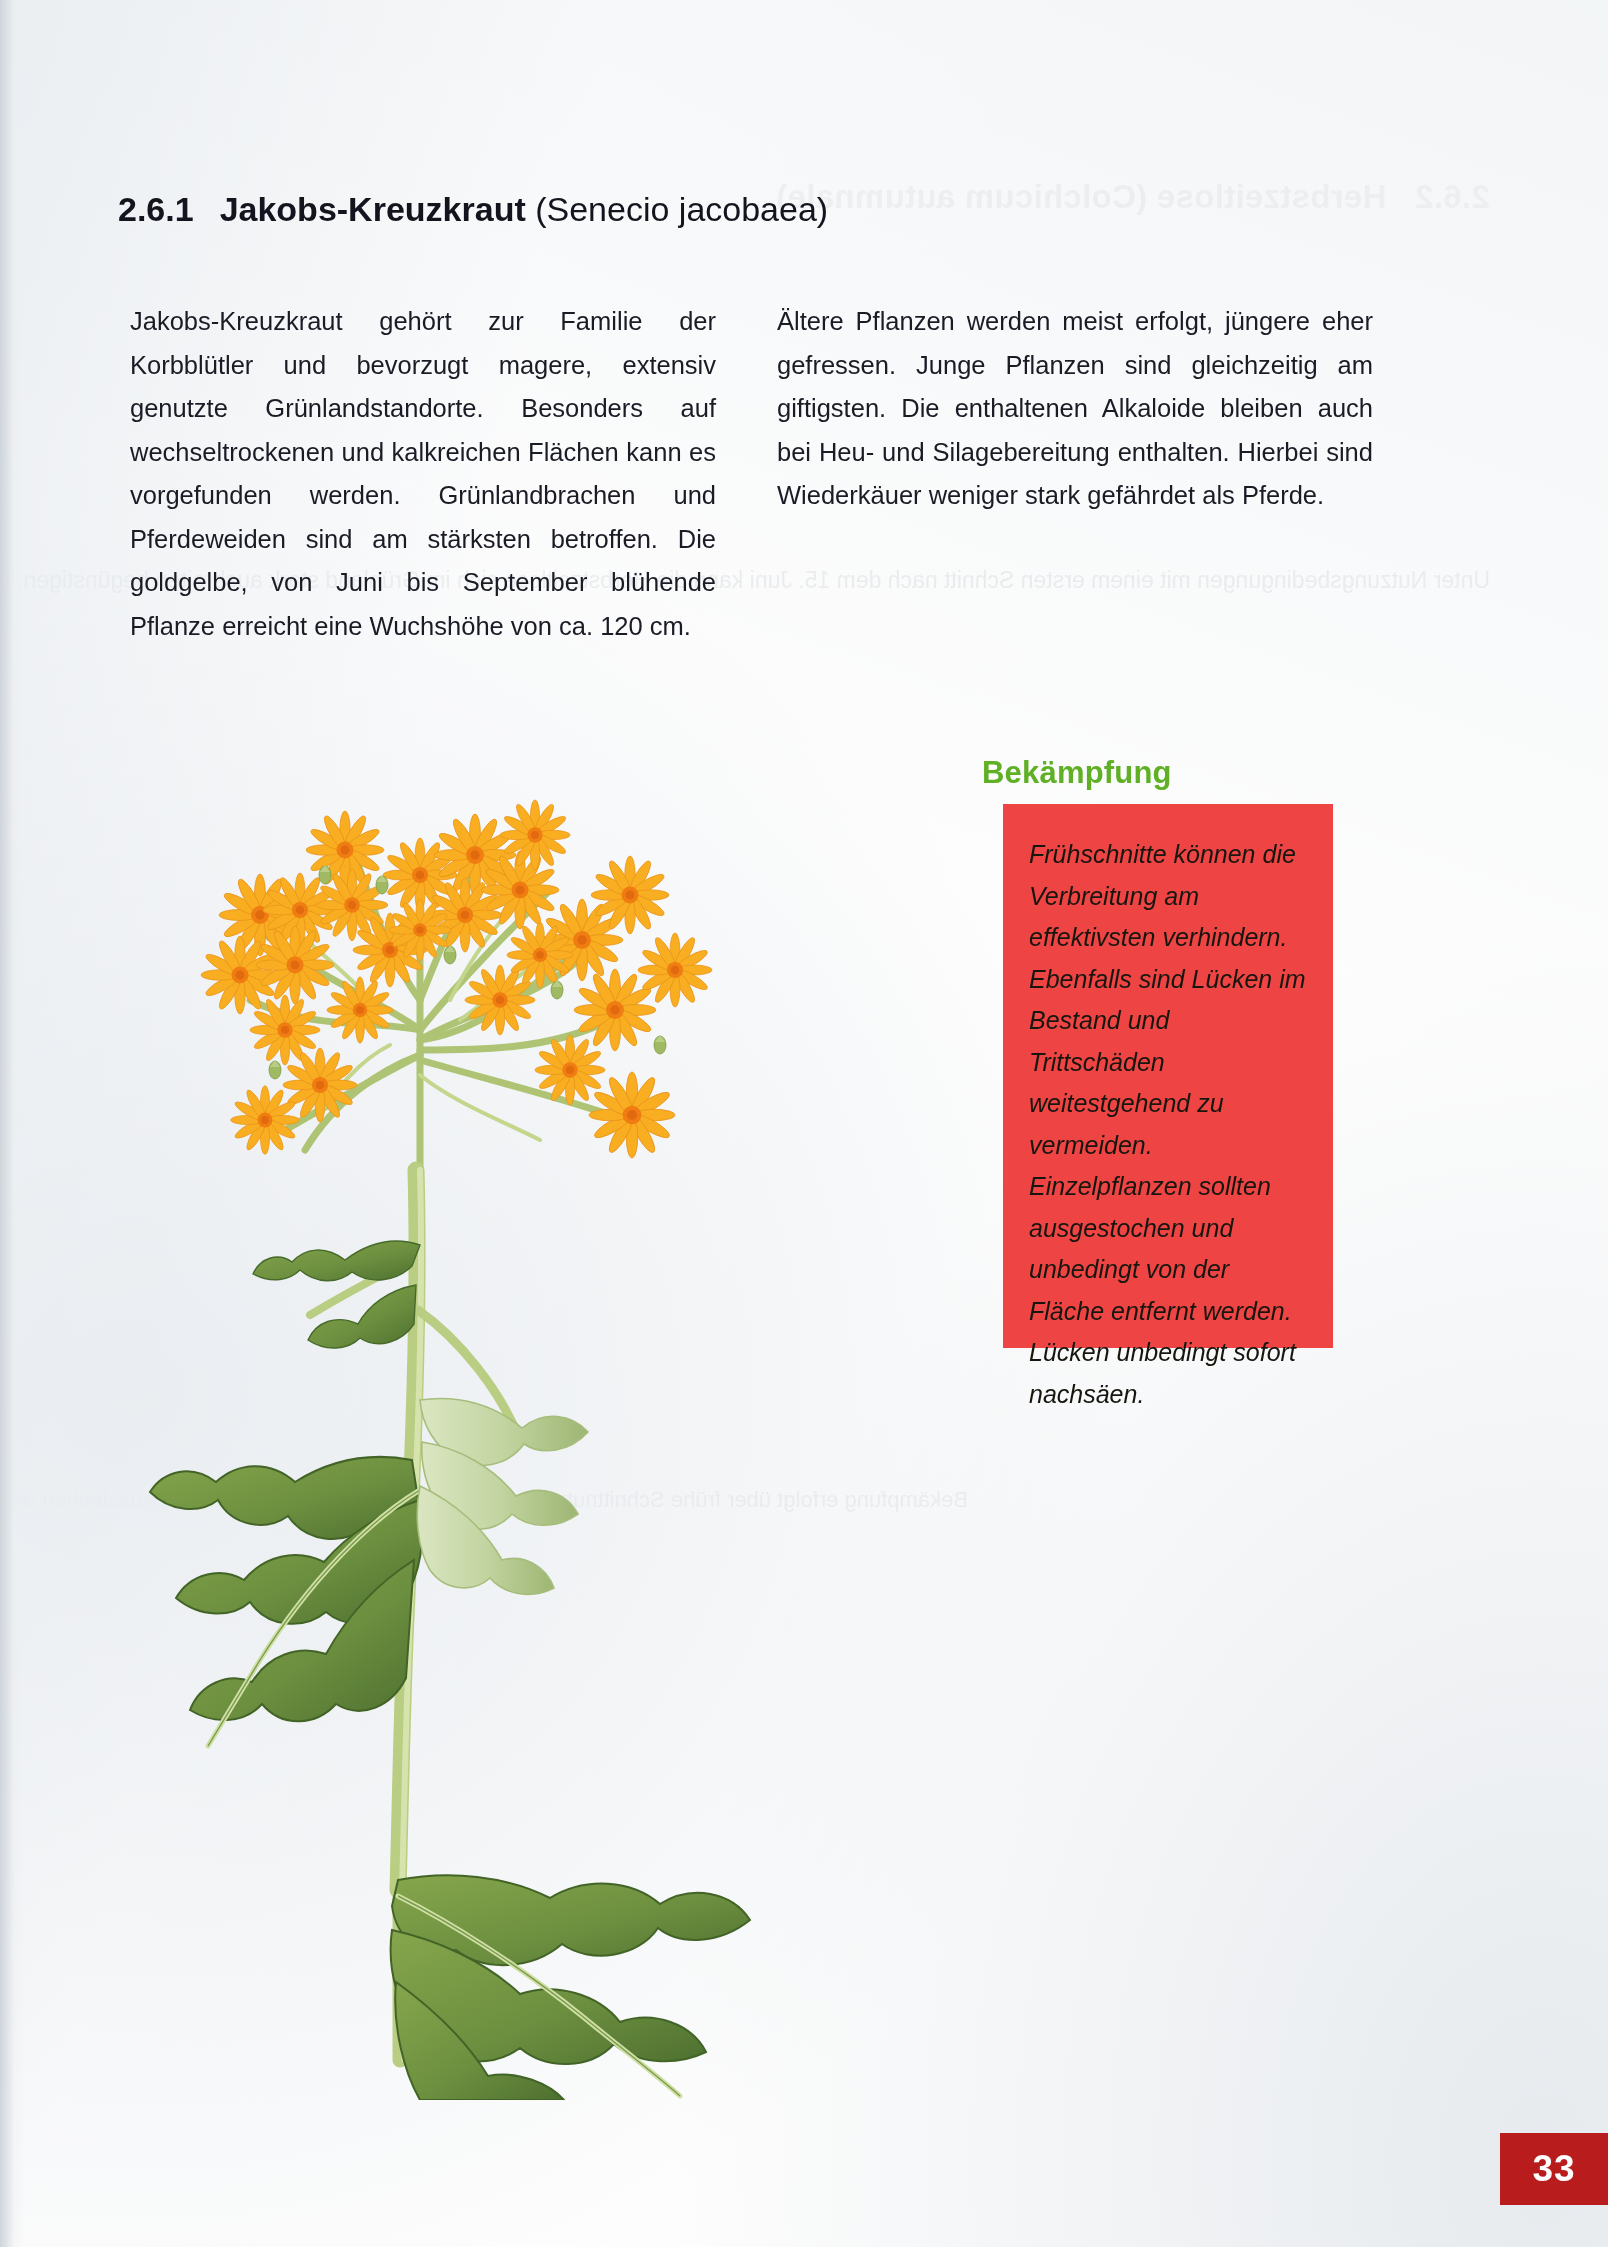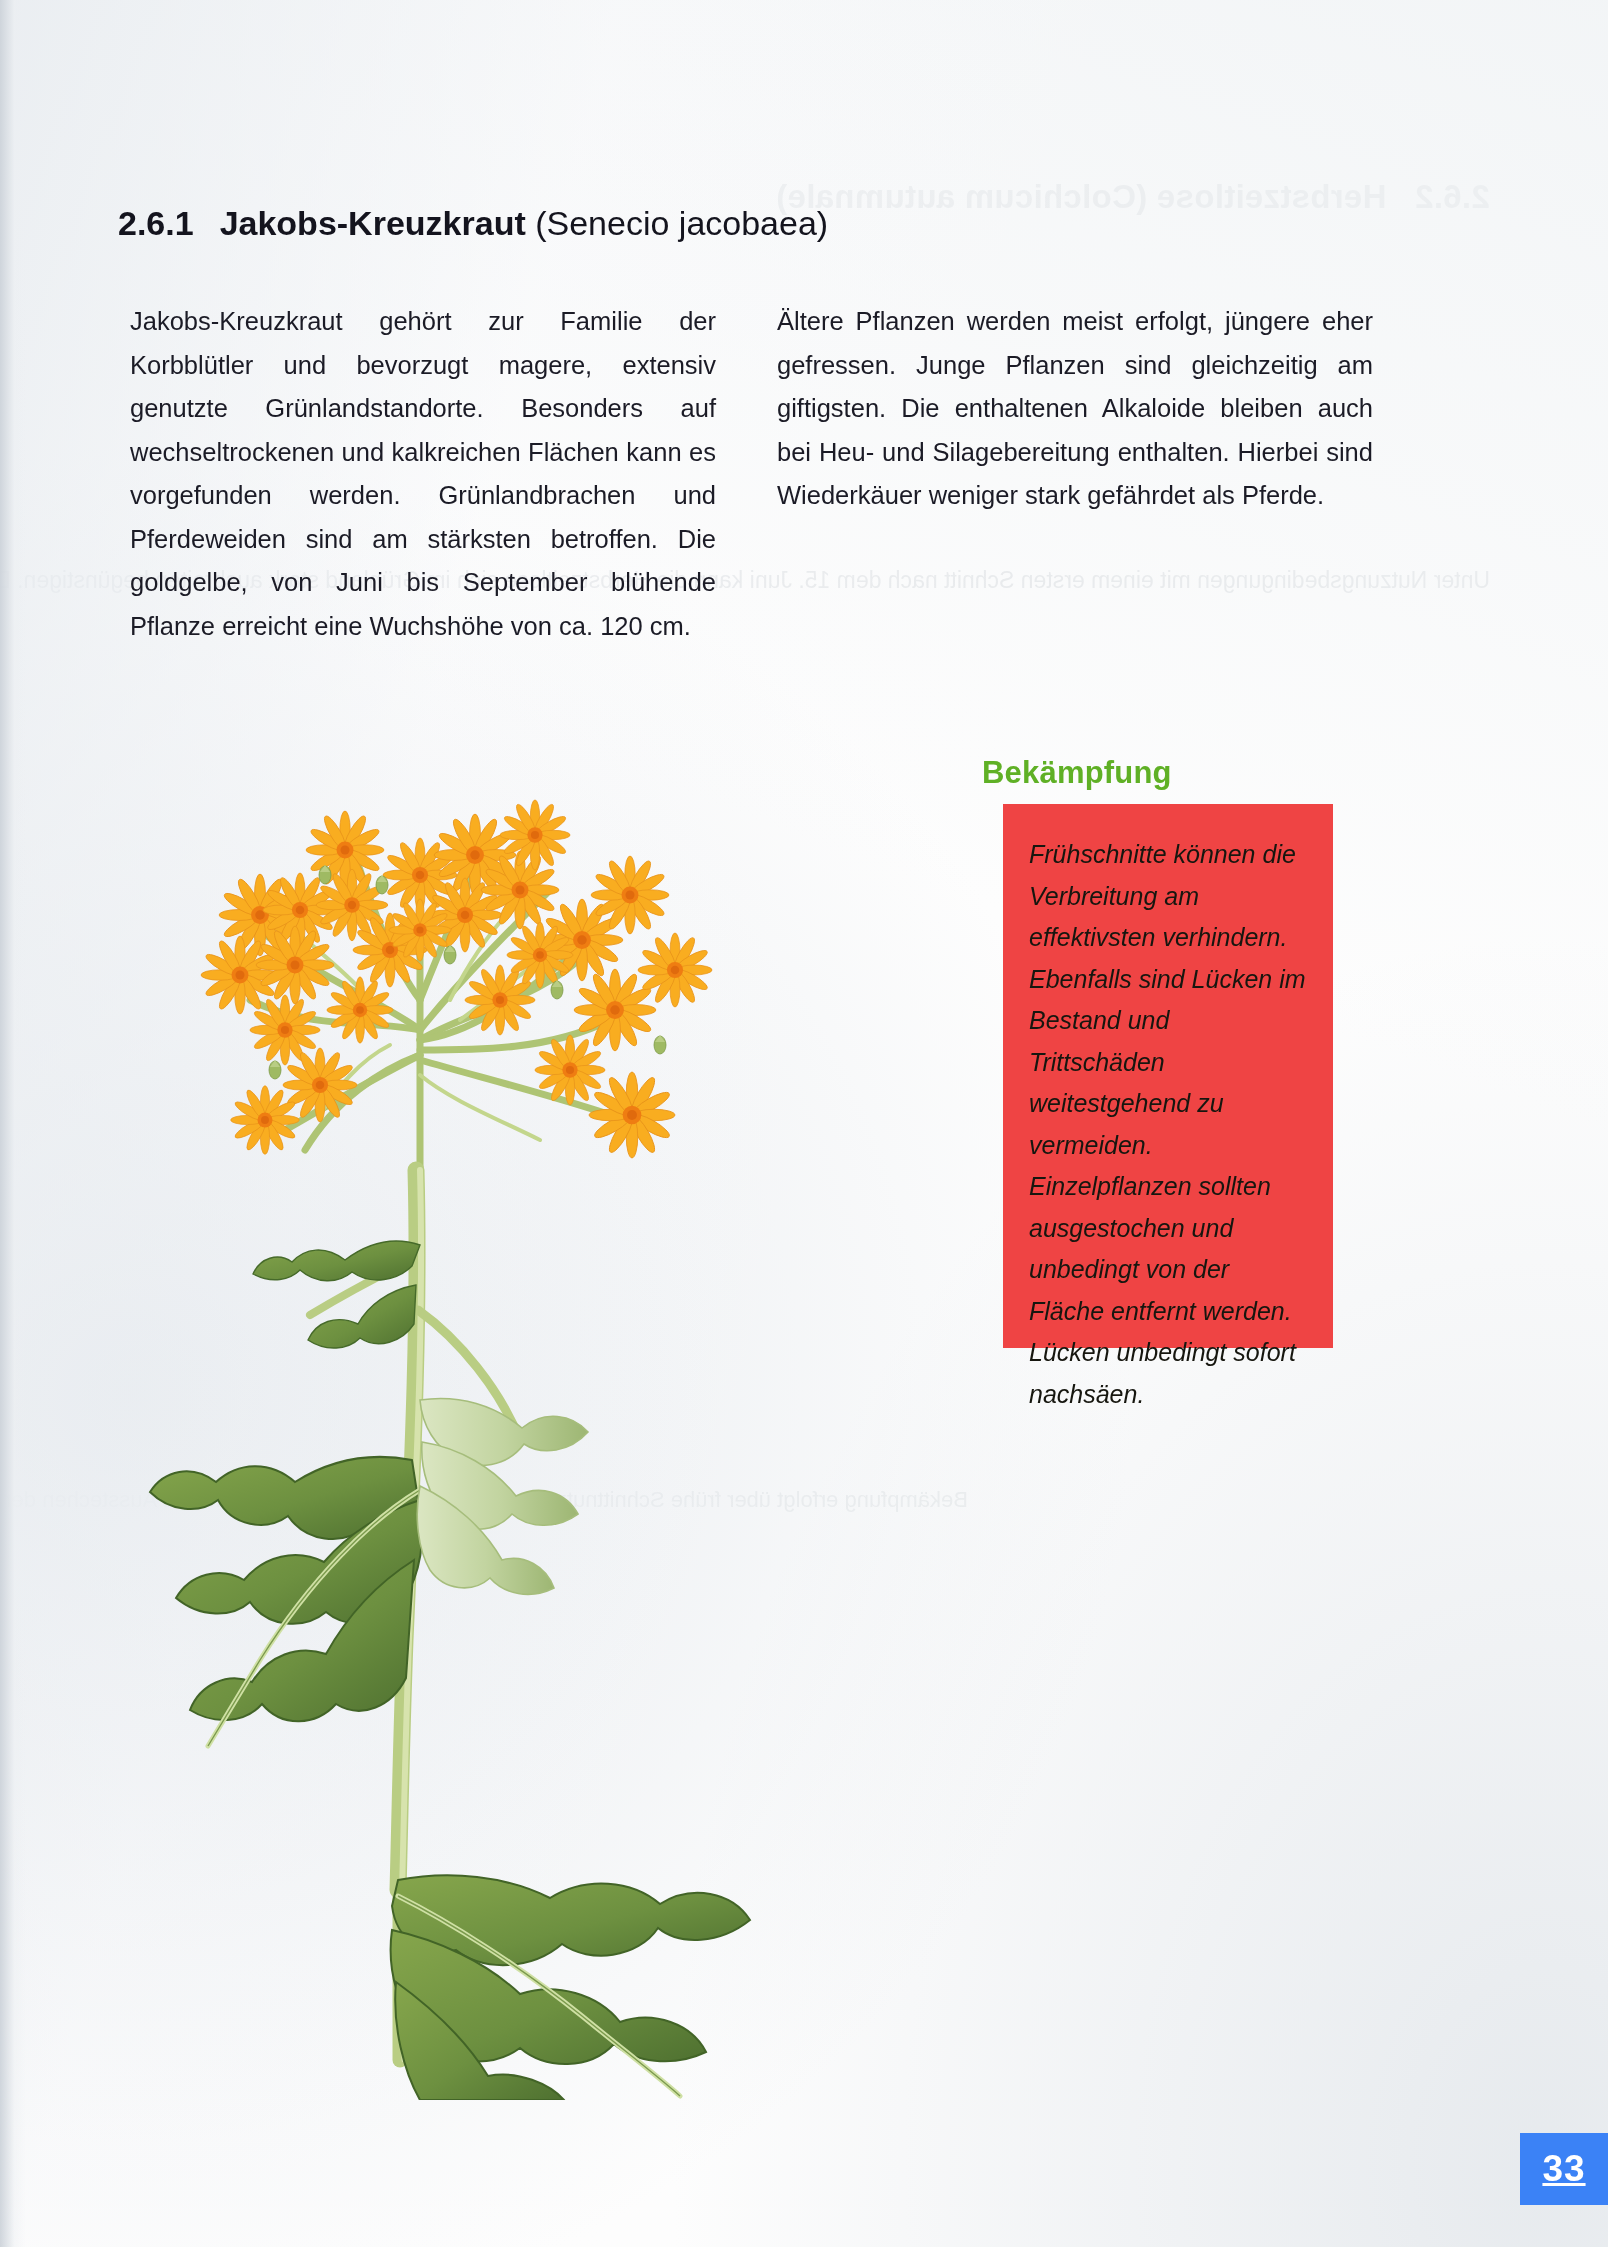--- a/index.html
+++ b/index.html
@@ -84,21 +84,21 @@
     color: #57a022;
     letter-spacing: 0.1px;
     padding-bottom: 12px;
     border-bottom: 1.5px solid #7dc242;
   }
 
   
   .section-title {
     position: absolute;
     left: 118px;
-    top: 204px;
+    top: 190px;
     z-index: 6;
     font-size: 34px;
     color: #14141e;
     white-space: nowrap;
   }
   .section-title .num {
     font-weight: bold;
     margin-right: 26px;
   }
   .section-title .name { font-weight: bold; }
@@ -165,31 +165,30 @@
     height: 1400px;
   }
   .plant svg { display: block; width: 100%; height: 100%; }
 
   
   .page-number {
     position: absolute;
     z-index: 7;
     right: 0px;
     bottom: 42px;
-    width: 88px;
+    width: 108px;
     height: 72px;
-    background: #3b82f6;
+    background: #b91c1c;
     color: #ffffff;
     font-size: 37px;
     font-weight: bold;
     display: flex;
     align-items: center;
     justify-content: center;
     letter-spacing: 1px;
-    text-decoration: underline;
   }
 </style>
 </head>
 <body>
 
 <div class="page">
 
   <div class="bleed bleed-title">2.6.2   Herbstzeitlose (Colchicum autumnale)</div>
   <div class="bleed bleed-para">Unter Nutzungsbedingungen mit einem ersten Schnitt nach dem 15. Juni kann die Herbstzeitlose sich im Grünland stark ausbreiten begünstigen. Die Pflanze bildet im zeitigen Frühjahr eine tulpenähnliche Knospe, die sich rasch streckt. Blätter und Früchte bleiben bis zum Frühsommer erhalten. Weitere Alkaloide der Pflanze sind für Rinder und Pferde sehr stark giftig. Bereits geringe Mengen, aufgenommene, können tödlich sein.</div>
   <div class="bleed bleed-block">Bekämpfung erfolgt über frühe Schnittnutzung vor dem Austrieb und konsequentes Ausstechen der Einzelpflanzen.</div>

